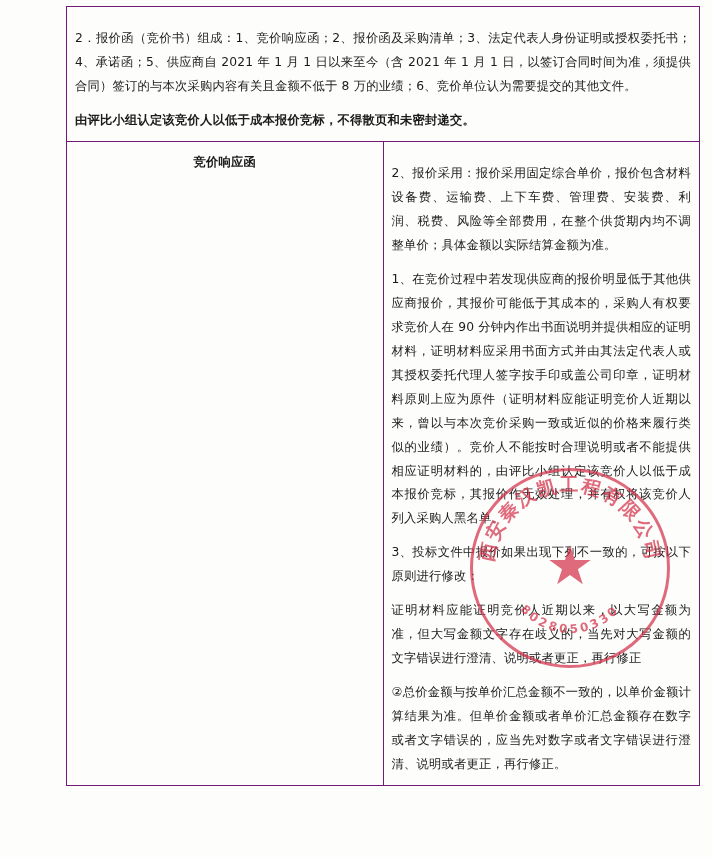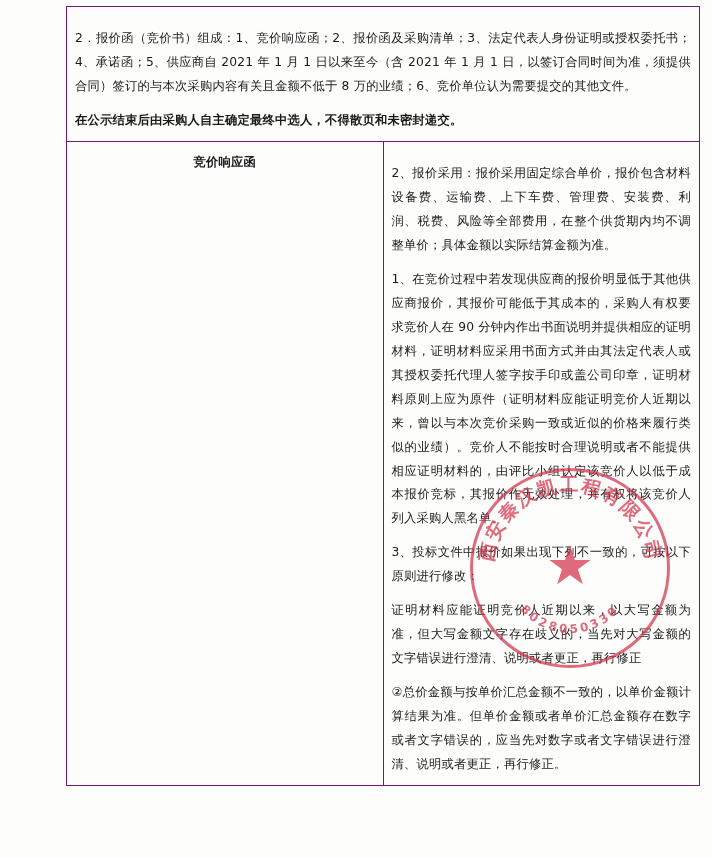--- a/index.html
+++ b/index.html
@@ -117,21 +117,21 @@
 </head>
 <body>
 
 <div class="page">
 
   <table class="doc-table">
     <tbody>
       <tr class="first-row">
         <td class="body-cell" colspan="2">
           <p>2．报价函（竞价书）组成：1、竞价响应函；2、报价函及采购清单；3、法定代表人身份证明或授权委托书；4、承诺函；5、供应商自 2021 年 1 月 1 日以来至今（含 2021 年 1 月 1 日，以签订合同时间为准，须提供合同）签订的与本次采购内容有关且金额不低于 8 万的业绩；6、竞价单位认为需要提交的其他文件。</p>
-          <p class="u-bold">在公示结束后由采购人自主确定最终中选人，不得散页和未密封递交。</p>
+          <p class="u-bold">由评比小组认定该竞价人以低于成本报价竞标，不得散页和未密封递交。</p>
         </td>
       </tr>
       <tr>
         <td class="label-cell">
           <span class="lbl">竞价响应函</span>
         </td>
         <td class="body-cell">
           <p>2、报价采用：报价采用固定综合单价，报价包含材料设备费、运输费、上下车费、管理费、安装费、利润、税费、风险等全部费用，在整个供货期内均不调整单价；具体金额以实际结算金额为准。</p>
           <p>1、在竞价过程中若发现供应商的报价明显低于其他供应商报价，其报价可能低于其成本的，采购人有权要求竞价人在 90 分钟内作出书面说明并提供相应的证明材料，证明材料应采用书面方式并由其法定代表人或其授权委托代理人签字按手印或盖公司印章，证明材料原则上应为原件（证明材料应能证明竞价人近期以来，曾以与本次竞价采购一致或近似的价格来履行类似的业绩）。竞价人不能按时合理说明或者不能提供相应证明材料的，由评比小组认定该竞价人以低于成本报价竞标，其报价作无效处理，并有权将该竞价人列入采购人黑名单。</p>
           <p>3、投标文件中报价如果出现下列不一致的，可按以下原则进行修改：</p>

